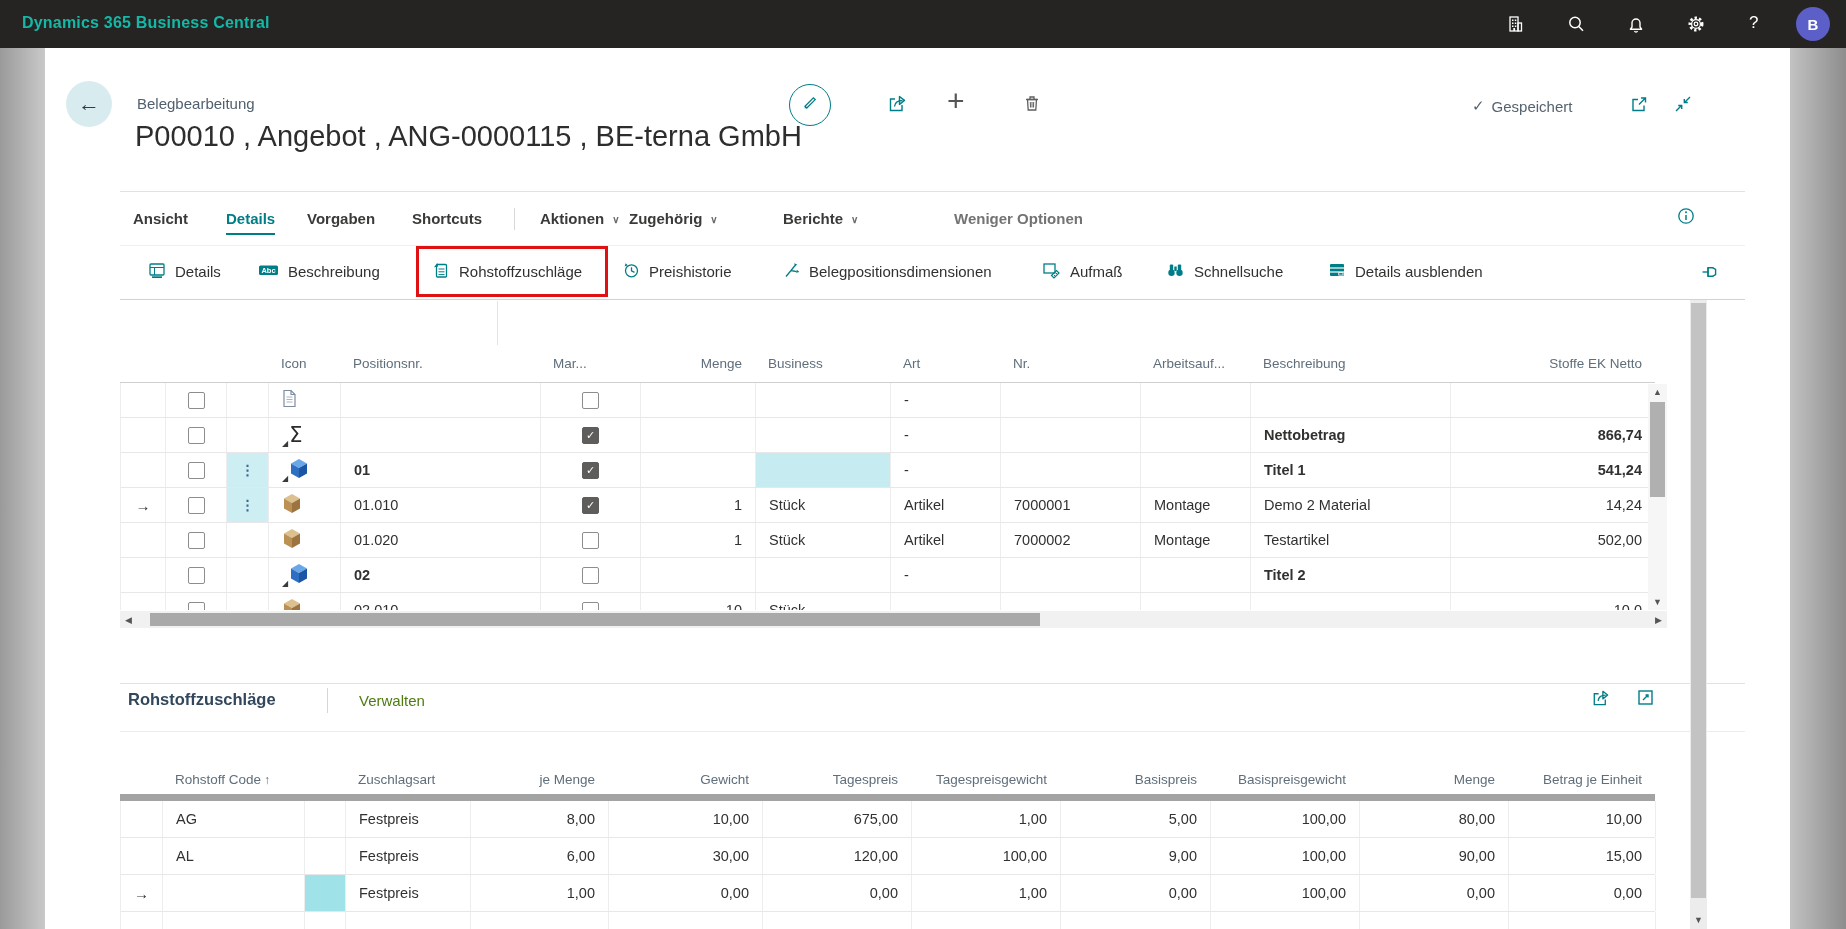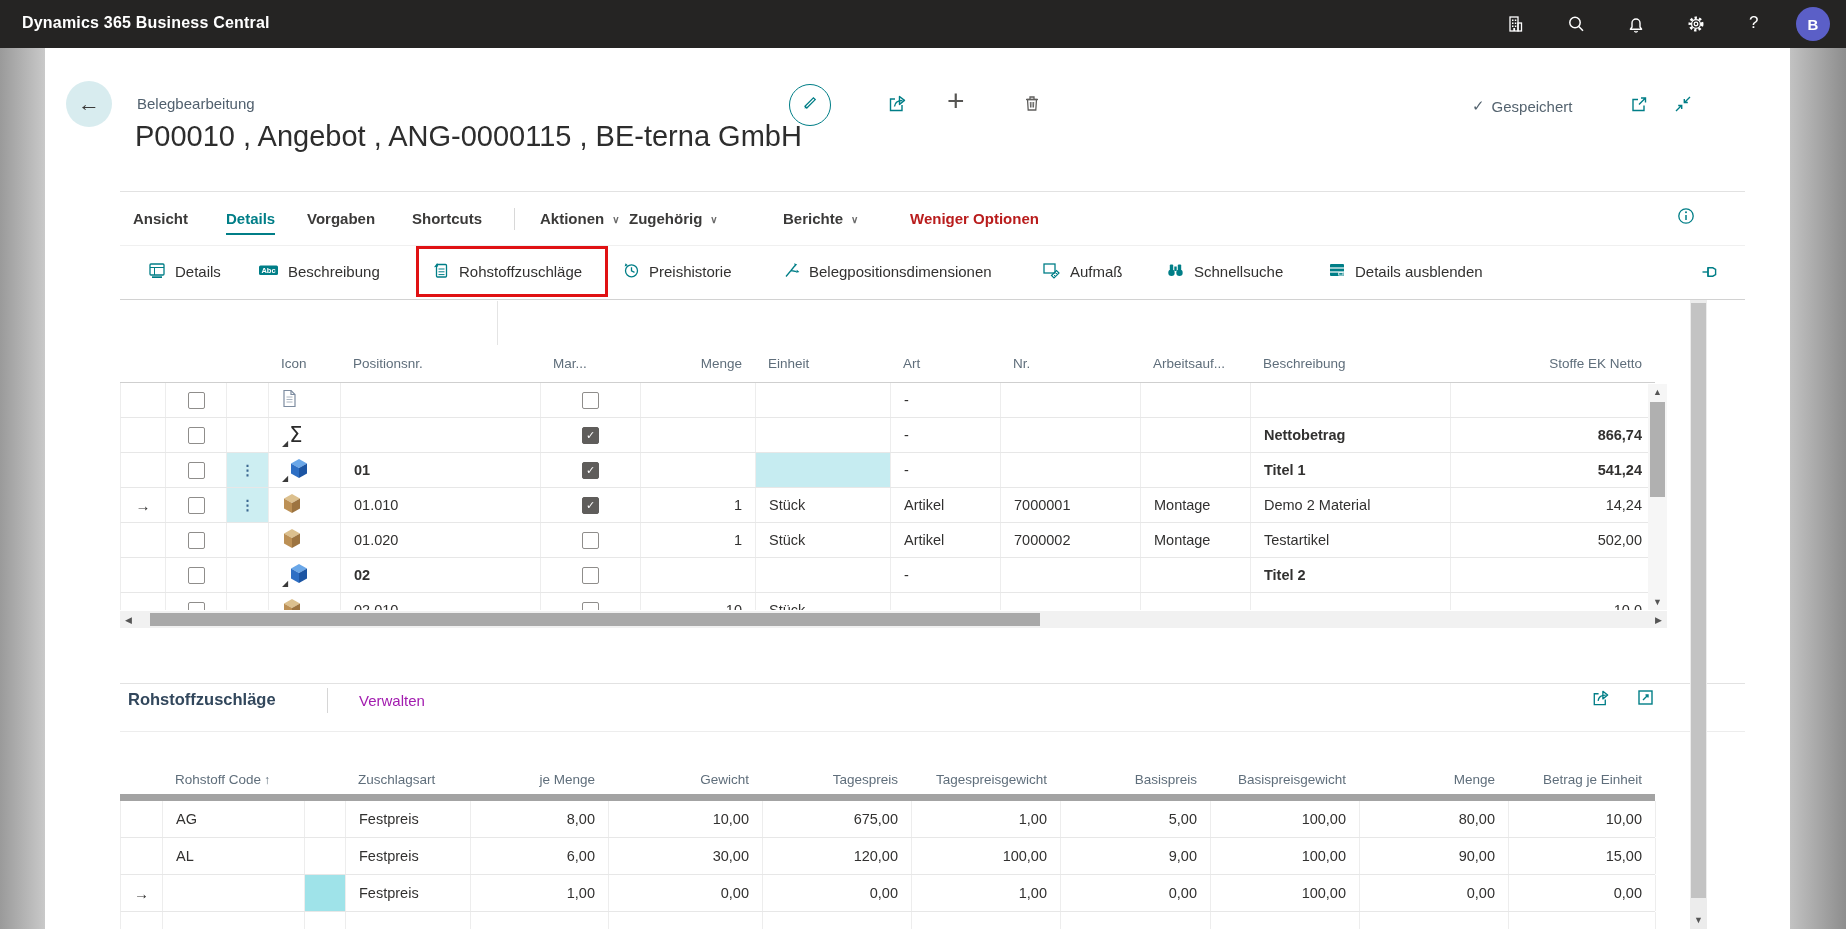--- a/index.html
+++ b/index.html
@@ -1,21 +1,21 @@
 <!DOCTYPE html>
 <html><head>
 <meta charset="utf-8">
 <style>
   * { margin:0; padding:0; box-sizing:border-box; }
   body { font-family:"Liberation Sans", sans-serif; background:#888; }
   .page { position:relative; width:1846px; height:929px; background:#fff; overflow:hidden; font-family:"Liberation Sans", sans-serif; }
 
   
   .topbar { position:absolute; left:0; top:0; width:1846px; height:48px; background:#252423; z-index:50; }
-  .topbar-title { position:absolute; left:22px; top:14px; color:#ffffff; font-size:16px; font-weight:700; letter-spacing:.2px; }
+  .topbar-title { position:absolute; left:22px; top:14px; color:#14b8a6; font-size:16px; font-weight:700; letter-spacing:.2px; }
   .tb-ic { position:absolute; top:14px; width:20px; height:20px; cursor:pointer; }
   .tb-help { color:#fff; font-size:17px; top:13px; }
   .avatar { position:absolute; left:1796px; top:7px; width:34px; height:34px; border-radius:50%;
             display:flex; align-items:center; justify-content:center; color:#fff; font-size:15px; font-weight:700; }
 
   
   .bg-left  { position:absolute; left:0; top:48px; width:45px; height:881px; background:linear-gradient(90deg,#9a9a9a,#c9c9c9); }
   .bg-right { position:absolute; left:1790px; top:48px; width:56px; height:881px; background:linear-gradient(90deg,#c2c2c2,#8d8d8d); }
   .card { position:absolute; left:45px; top:48px; width:1745px; height:881px; background:#fff; border-radius:8px 8px 0 0; }
 
@@ -31,21 +31,21 @@
   .hicon { position:absolute; cursor:pointer; }
   .plus-btn { position:absolute; left:947px; top:84px; font-size:30px; font-weight:300; color:#565553; cursor:pointer; }
   .plus-btn::after { content:"+"; }
   .saved { position:absolute; left:1472px; top:97px; font-size:15px; color:#54636f; display:flex; gap:7px; align-items:center; }
 
   
   .divider-h { position:absolute; background:#e2e2e2; height:1px; }
   .menu-item { position:absolute; top:210px; font-size:15px; color:#3b3a39; cursor:pointer; display:inline-flex; align-items:flex-start; gap:8px;font-weight:bold; }
   .menu-item.active { color:#007e87; border-bottom:2px solid #007e87; padding-bottom:6px; }
   .menu-item .chev { font-size:10px; color:#6b6b6b; margin-top:4px; }
-  .menu-item.muted { color:#b91c1c; }
+  .menu-item.muted { color:#737373;margin-left:44px; }
   .menu-vdiv { position:absolute; left:514px; top:208px; width:1px; height:22px; background:#d8d8d8; }
   .info-ic { position:absolute; left:1676px; top:206px; width:20px; height:20px; cursor:pointer; }
 
   
   .toolbar-band { position:absolute; left:120px; top:245px; width:1625px; height:55px; border-top:1px solid #f0f0f0; border-bottom:1px solid #d2d2d2; background:#fff; }
   .tbtn { position:absolute; top:259px; display:flex; align-items:center; gap:9px; font-size:15px; color:#323130; cursor:pointer; height:24px; }
   .highlight-box { position:absolute; left:416px; top:246px; width:192px; height:51px; border:3px solid #e01113; z-index:10; pointer-events:none; }
   .pin-ic { position:absolute; left:1700px; top:262px; width:20px; height:20px; cursor:pointer; }
   .stub-line { position:absolute; left:497px; top:301px; width:1px; height:44px; background:#e4e4e4; }
 
@@ -78,21 +78,21 @@
   .hscroll .thumb { position:absolute; left:30px; top:2px; width:890px; height:13px; background:#a9a9a9; cursor:pointer; }
   .sb-arrow { position:absolute; color:#555; font-size:9px; cursor:pointer; }
   .vscroll { position:absolute; left:1648px; top:384px; width:19px; height:226px; background:#f6f6f6; }
   .vscroll .thumb { position:absolute; left:2px; top:18px; width:15px; height:95px; background:#b0b0b0; cursor:pointer; }
   .pgscroll { position:absolute; left:1690px; top:300px; width:17px; height:629px; background:#ececec; }
   .pgscroll .thumb { position:absolute; left:1px; top:3px; width:15px; height:595px; background:#c3c3c3; cursor:pointer; }
 
   
   .sec-title { position:absolute; left:128px; top:690px; font-size:16.5px; font-weight:700; color:#32475c; }
   .sec-vdiv { position:absolute; left:327px; top:688px; width:1px; height:25px; background:#d6d6d6; }
-  .sec-manage { position:absolute; left:359px; top:692px; font-size:15px; color:#a21caf; cursor:pointer; }
+  .sec-manage { position:absolute; left:359px; top:692px; font-size:15px; color:#4d7c0f; cursor:pointer; }
   .sec-icon { position:absolute; top:688px; width:20px; height:20px; cursor:pointer; }
 
   .stable { position:absolute; left:120px; top:765px; width:1535px; font-size:14.5px; color:#323130; }
   .shead, .srow { display:grid; grid-template-columns:42px 142px 41px 125px 138px 154px 149px 149px 150px 149px 149px 147px; }
   .shead { height:36px; border-bottom:7px solid #a3a3a3; color:#5f6e7b; font-size:13.5px; }
   .srow { height:37px; border-bottom:1px solid #e7e7e7; border-left:1px solid #ededed; }
   .srow .lc { border-right:1px solid #ededed; cursor:pointer; }
   .tealcell { background:#9fe3e9; }
   .sort-arrow { margin-left:3px; font-size:12px; color:#5f6e7b; }
 </style>
@@ -293,21 +293,21 @@
 
   <div class="ltable">
     <div class="lhead">
       <div class="lc"></div>
       <div class="lc"></div>
       <div class="lc"></div>
       <div class="lc">Icon</div>
       <div class="lc">Positionsnr.</div>
       <div class="lc">Mar...</div>
       <div class="lc num">Menge</div>
-      <div class="lc">Einheit</div>
+      <div class="lc">Business</div>
       <div class="lc">Art</div>
       <div class="lc">Nr.</div>
       <div class="lc">Arbeitsauf...</div>
       <div class="lc">Beschreibung</div>
       <div class="lc num">Stoffe EK Netto</div>
     </div>
 
     <div class="lrow">
       <div class="lc ctr"></div>
       <div class="lc ctr">

